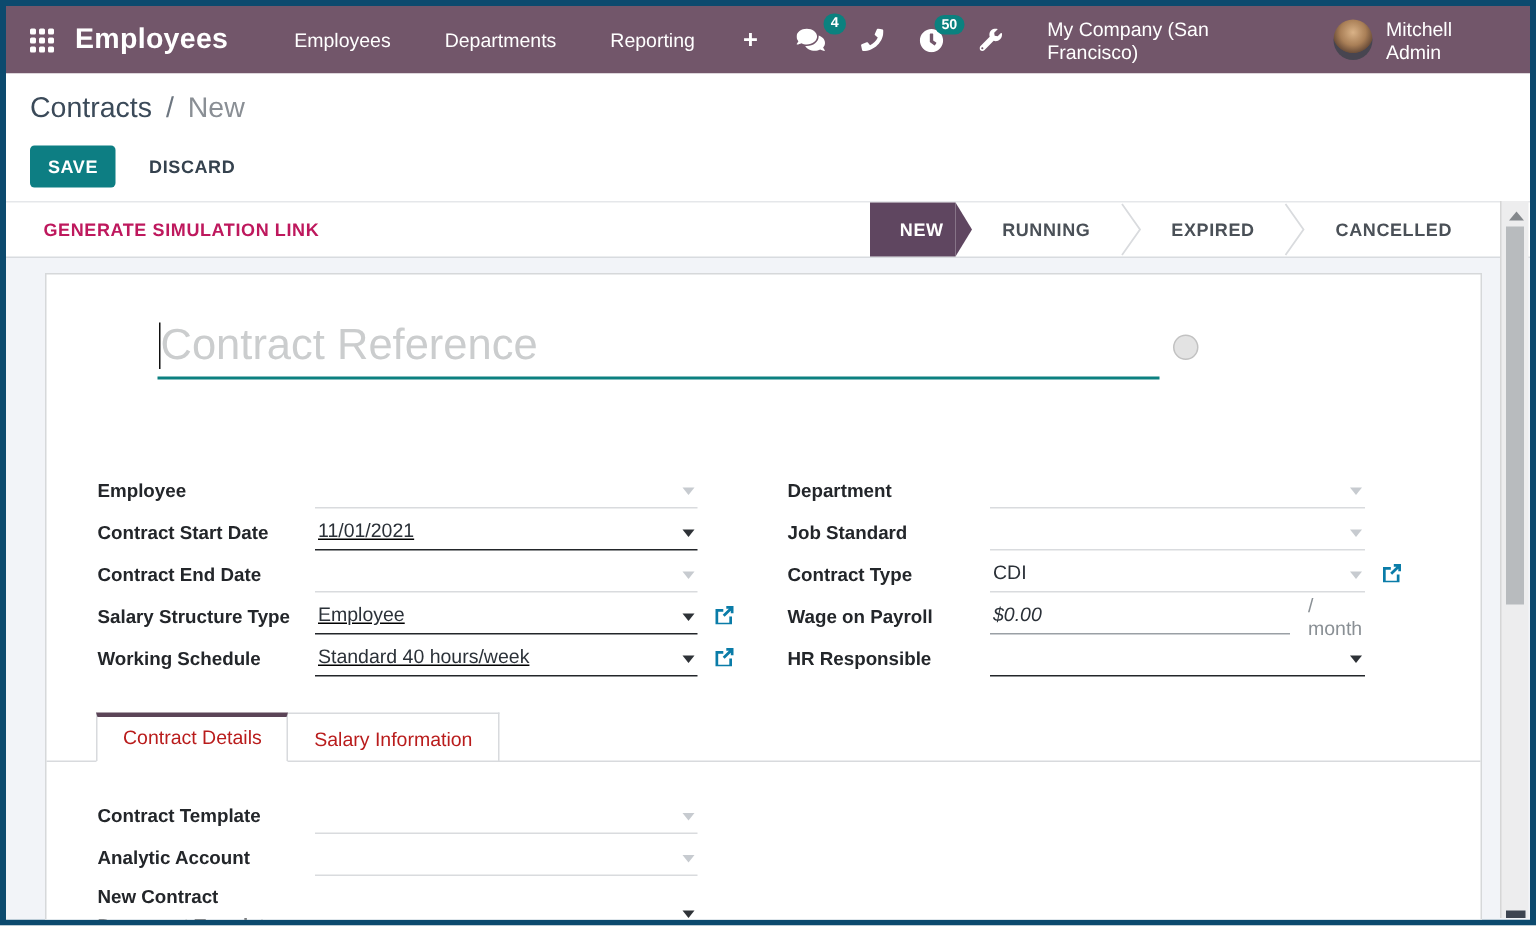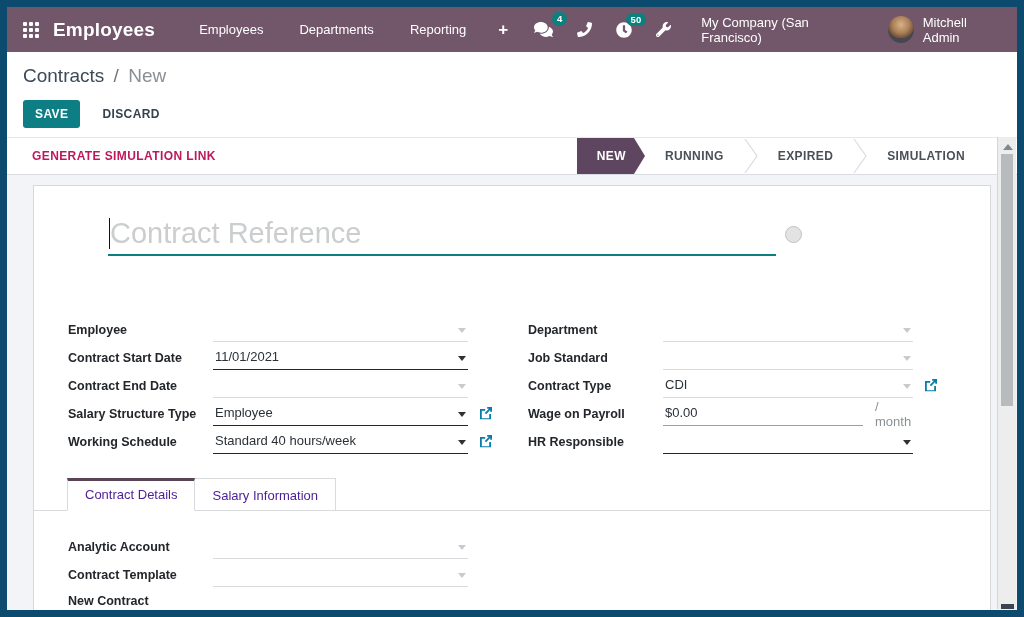--- a/index.html
+++ b/index.html
@@ -1,18 +1,18 @@
 <!DOCTYPE html>
 <html><head>
 <meta charset="utf-8">
 <style>
   * { margin:0; padding:0; box-sizing:border-box; }
   body { font-family:"Liberation Sans", sans-serif; background:#e9e9e9; }
   .page { width:1024px; height:617px; position:relative; background:#fff;
-          border:7px solid #0c4a6e; overflow:hidden; }
+          border:4px solid #0c4a6e; overflow:hidden; }
 
   
   .topbar { height:45px; background:#72566A; display:flex; align-items:center;
             padding:0 14px 0 16px; color:#fff; }
   .grid-icon { display:grid; grid-template-columns:repeat(3,4px); grid-gap:2px; margin-right:14px; cursor:pointer; }
   .grid-icon span { width:4px; height:4px; background:#fff; border-radius:1px; }
   .app-title { font-size:19px; font-weight:700; margin-right:26px; letter-spacing:.2px; }
   .top-menu { display:flex; align-items:center; font-size:13px; }
   .top-menu .mi { padding:0 18px; cursor:pointer; line-height:45px; }
   .plus-btn { font-size:17px; font-weight:700; padding:0 14px; cursor:pointer; }
@@ -70,35 +70,35 @@
   .col-left  { width:400px; margin-right:60px; }
   .col-right { width:385px; }
   .frow { display:flex; align-items:center; height:28px; }
   .frow.tall { height:48px; align-items:flex-start; }
   .frow.tall .flabel { line-height:1.55; padding-top:3px; }
   .frow.tall .fbox { margin-top:12px; }
   .flabel { width:145px; min-width:145px; font-size:12.5px; font-weight:700; color:#23262A; padding-right:8px; }
   .col-right .flabel { width:135px; min-width:135px; }
   .fbox { position:relative; flex:1; height:23px; display:flex; align-items:center;
           border-bottom:1px solid #d9dbde; }
-  .fbox.dark { border-bottom-color:#23262A; }
+  .fbox.dark { border-bottom-color:#23262A;text-decoration:underline; }
   .fbox.mid  { border-bottom-color:#9aa0a5; }
   .fbox input { width:100%; border:none; outline:none; background:transparent; font-family:inherit;
                 font-size:13px; color:#2B3138; padding:0 16px 2px 2px; }
-  .fbox.nocaret input { padding-right:2px; }
+  .fbox.nocaret input { padding-right:2px;font-style:italic; }
   .dd { position:absolute; right:2px; top:50%; margin-top:-2px; width:0; height:0; cursor:pointer;
         border-left:4.5px solid transparent; border-right:4.5px solid transparent; border-top:5.5px solid #2E3237; }
   .dd.light { border-top-color:#c7cbd0; }
   .ext-btn { position:absolute; right:-25px; top:3px; width:15px; height:15px; cursor:pointer; background:none; border:none; padding:0; }
   .fbox.wage { flex:0 0 200px; }
   .suffix { margin-left:12px; color:#8a9095; font-size:13px; }
 
   
   .tabs { display:flex; margin:22px -34px 0; padding-left:33px; border-bottom:1px solid #d8dadd; }
-  .tab { font-size:13px; color:#4c1d95; padding:9px 17px 8px; cursor:pointer; margin-bottom:-1px; }
+  .tab { font-size:13px; color:#b91c1c; padding:9px 17px 8px; cursor:pointer; margin-bottom:-1px; }
   .tab.active { background:#fff; border:1px solid #d8dadd; border-top:3px solid #5B4457;
                 border-bottom:1px solid #fff; padding-top:6px; }
   .tab.inactive { border:1px solid #d8dadd; border-left:none; border-bottom:none; }
   .tabpane { margin-top:22px; width:400px; }
   .tabpane .frow { margin-bottom:0; }
 
   
   .scrollbar { position:absolute; top:130px; bottom:1px; right:1px; width:19px;
                background:#ededee; border-left:1px solid #d6d6d6; }
   .sb-up { position:absolute; top:7px; left:5px; width:0; height:0; cursor:pointer;
@@ -183,21 +183,21 @@
         <div class="arrow-tip"></div>
       </div>
       <div class="stage">RUNNING</div>
       <svg class="chev" width="14" height="36" viewBox="0 0 14 36">
           <path d="M1 1 L13 18 L1 35" stroke="#d9dbde" stroke-width="1.2" fill="none"></path>
         </svg>
       <div class="stage">EXPIRED</div>
       <svg class="chev" width="14" height="36" viewBox="0 0 14 36">
           <path d="M1 1 L13 18 L1 35" stroke="#d9dbde" stroke-width="1.2" fill="none"></path>
         </svg>
-      <div class="stage">SIMULATION</div>
+      <div class="stage">CANCELLED</div>
     </div>
   </div>
 
   <div class="content">
     <div class="sheet">
 
       <div class="ref-row">
         <div class="ref-wrap">
           <input class="ref-input" type="text" placeholder="Contract Reference" style="">
           <div class="text-cursor"></div>
@@ -302,28 +302,28 @@
         </div>
       </div>
 
       <div class="tabs">
         <div class="tab active">Contract Details</div>
         <div class="tab inactive">Salary Information</div>
       </div>
 
       <div class="tabpane">
         <div class="frow">
-          <div class="flabel">Analytic Account</div>
+          <div class="flabel">Contract Template</div>
           <div class="fbox">
             <input type="text" style="">
             <div class="dd light"></div>
           </div>
         </div>
         <div class="frow">
-          <div class="flabel">Contract Template</div>
+          <div class="flabel">Analytic Account</div>
           <div class="fbox">
             <input type="text" style="">
             <div class="dd light"></div>
           </div>
         </div>
         <div class="frow tall">
           <div class="flabel">New Contract Document Template</div>
           <div class="fbox dark">
             <input type="text" style="">
             <div class="dd"></div>

